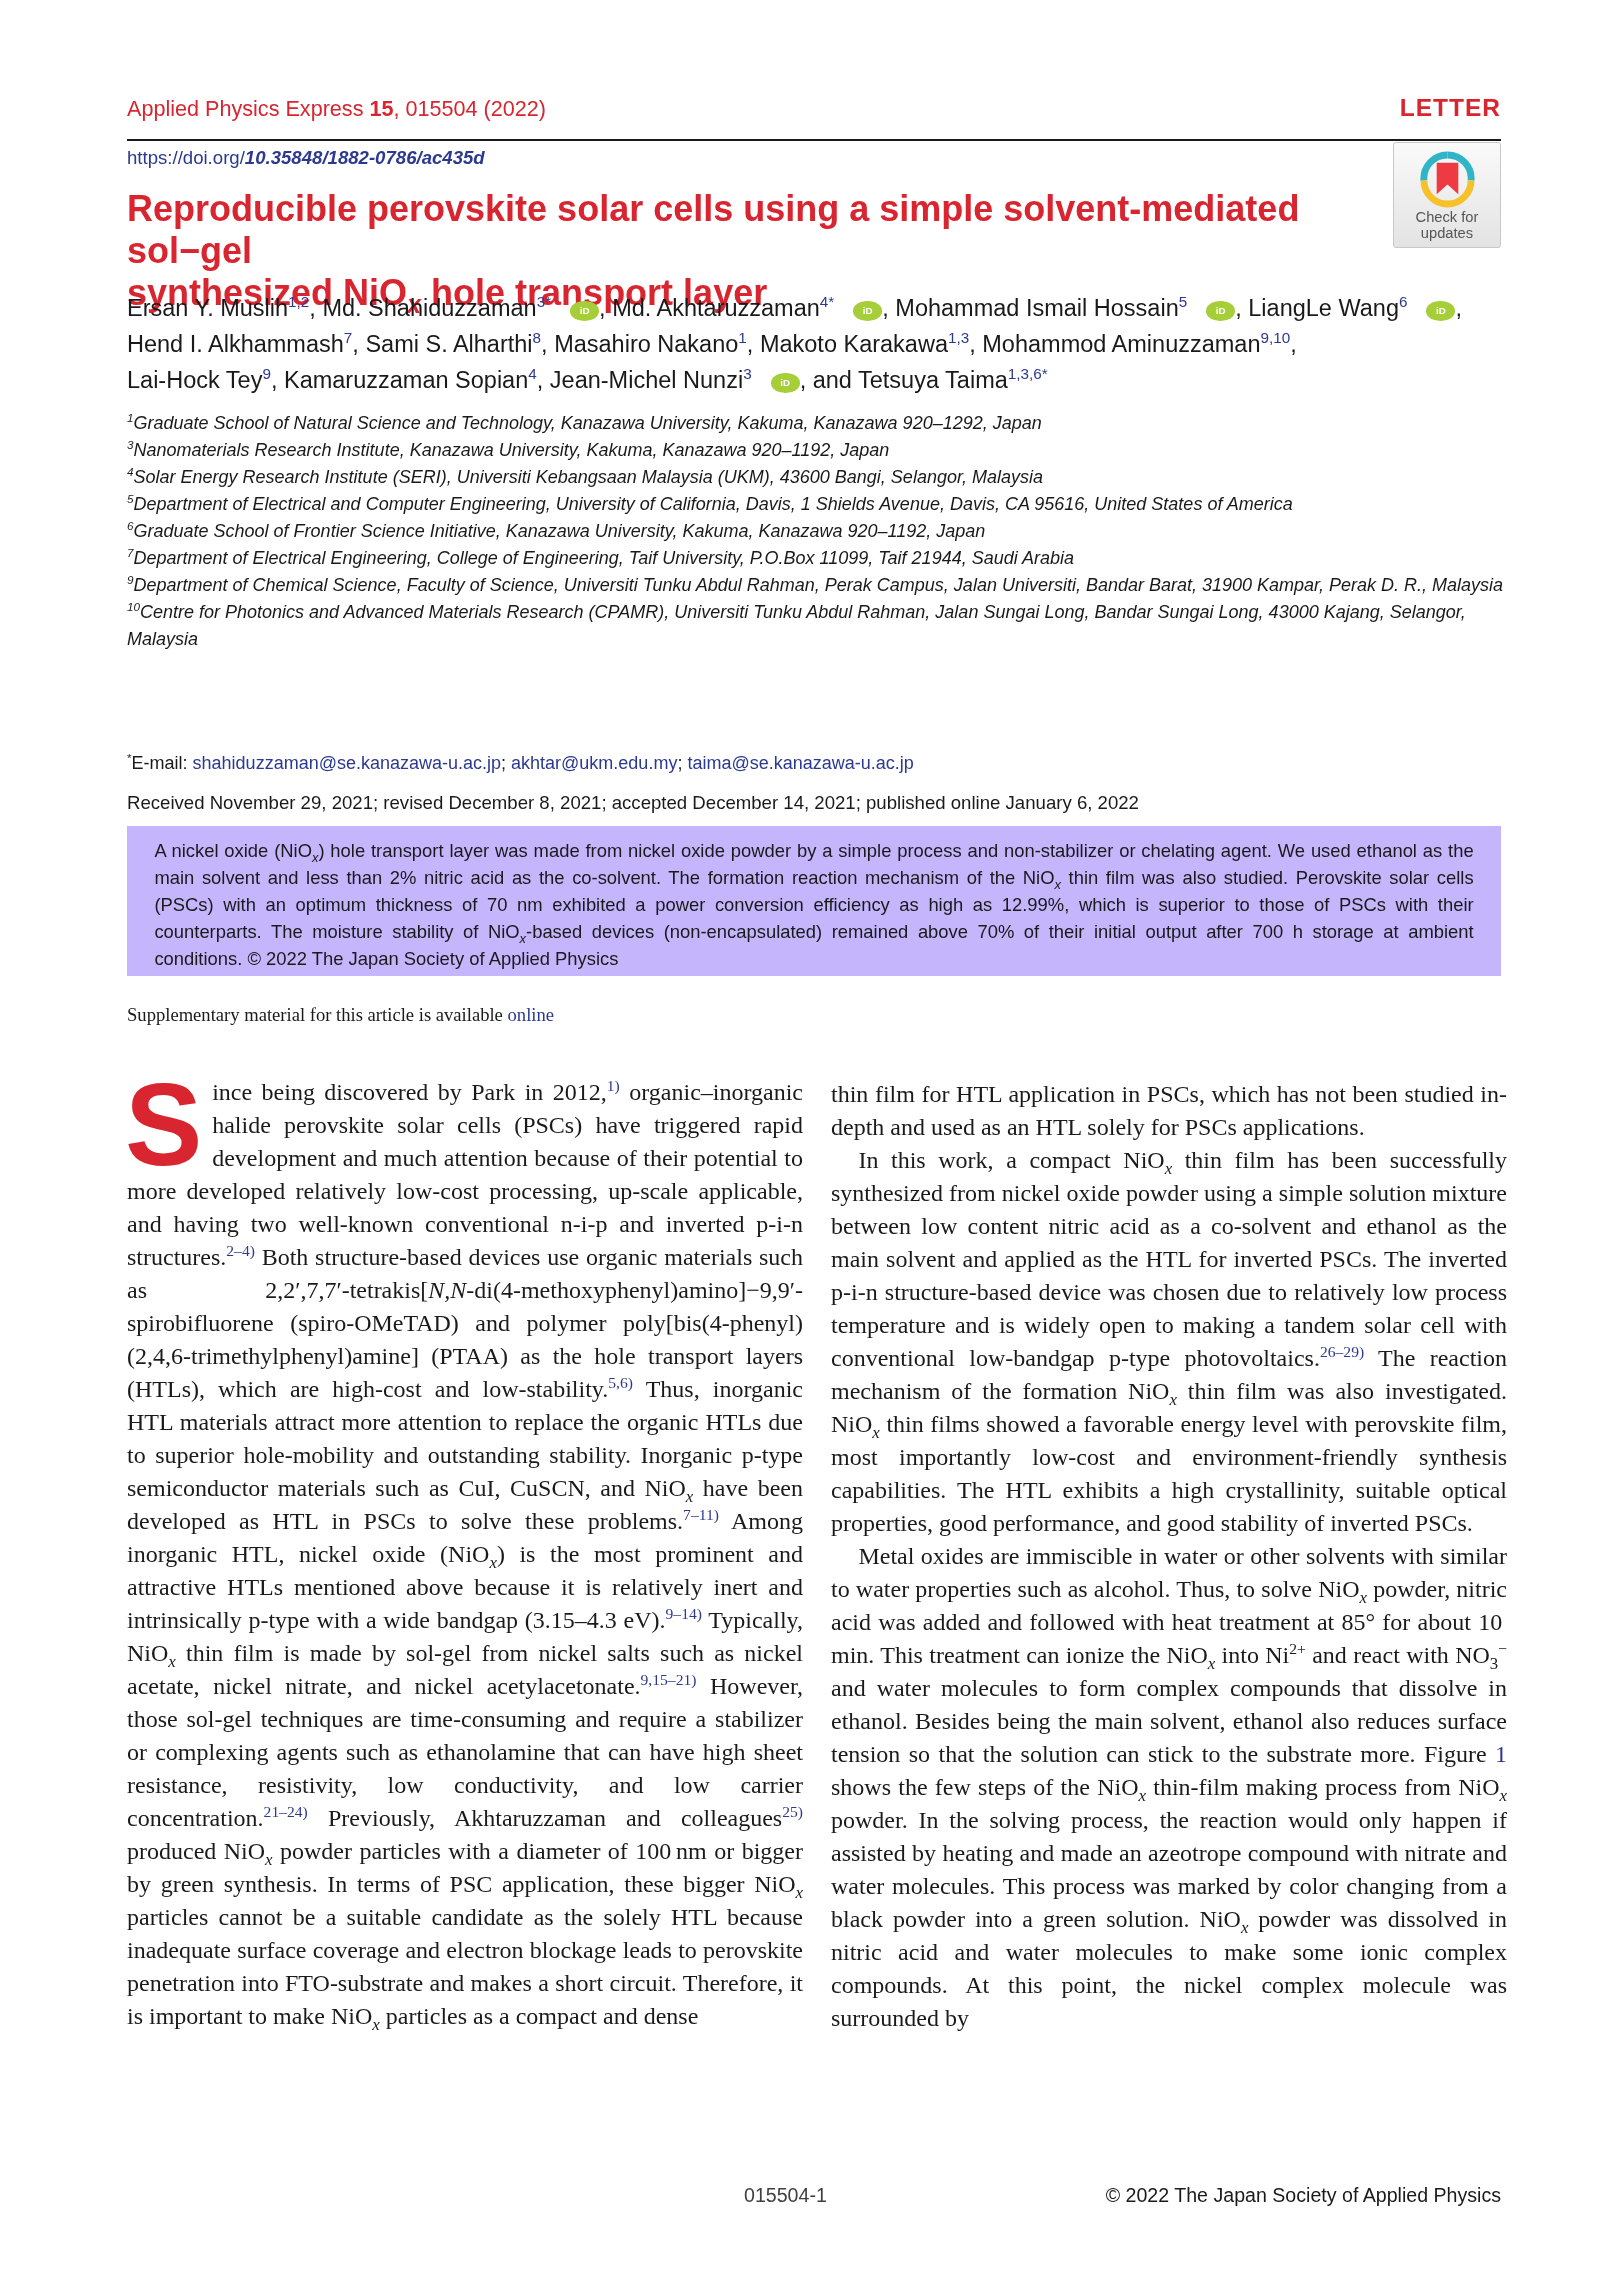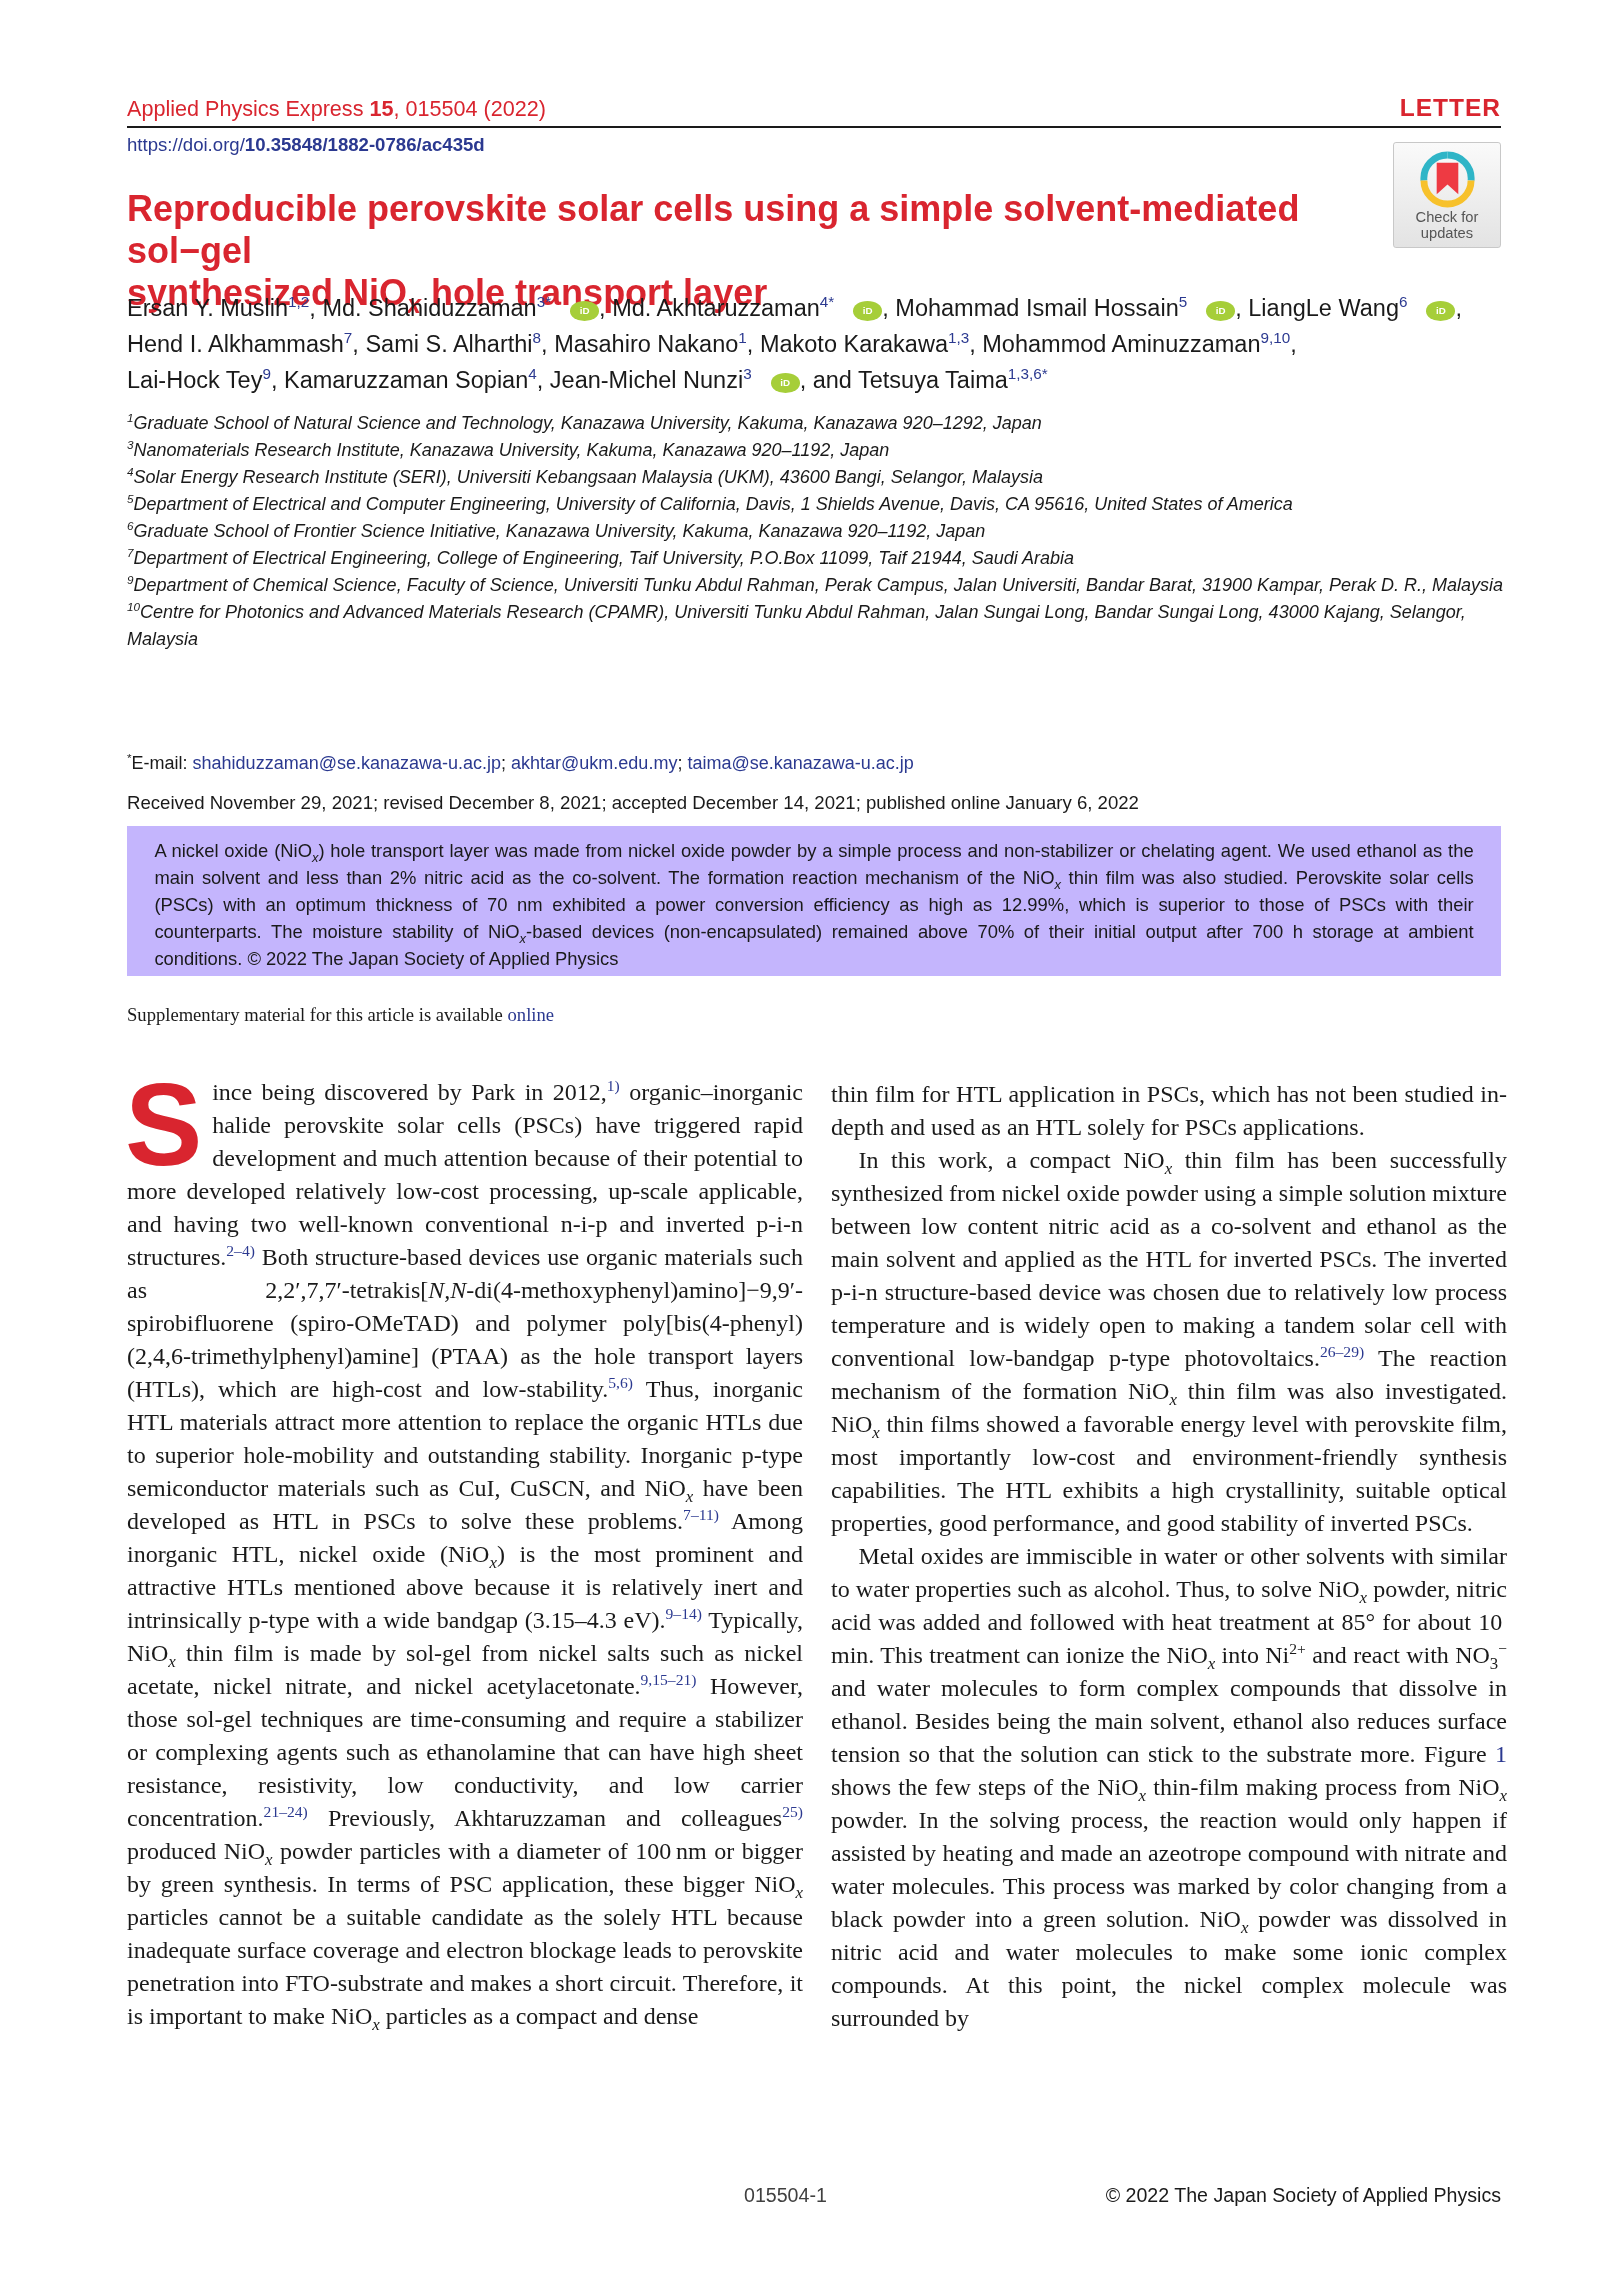--- a/index.html
+++ b/index.html
@@ -5,25 +5,25 @@
   html,body{margin:0;padding:0;background:#ffffff;}
   body{width:1621px;height:2293px;position:relative;overflow:hidden;color:#1a1a1a;}
   .sans{font-family:"Liberation Sans","DejaVu Sans",sans-serif;}
   .serif{font-family:"Liberation Serif","DejaVu Serif",serif;text-align:center;}
   a,.link{color:#2b3990;text-decoration:none;}
   .sup{font-size:65%;vertical-align:super;line-height:0;color:#2b3990;}
   .sub{font-size:70%;vertical-align:sub;line-height:0;font-style:italic;}
   .subb{font-size:70%;vertical-align:sub;line-height:0;}
 
   #header{position:absolute;left:127px;top:94px;width:1374px;}
-  #journal-line{display:flex;justify-content:space-between;align-items:flex-end;font-size:21.6px;color:#d9252f;padding-bottom:4px;border-bottom:2.9px solid #1a1a1a;}
+  #journal-line{display:flex;justify-content:space-between;align-items:flex-end;font-size:21.6px;color:#d9252f;padding-bottom:17px;border-bottom:2.9px solid #1a1a1a;}
   #journal-line b{font-weight:bold;}
   #letter-label{font-weight:bold;font-size:24.5px;letter-spacing:1px;color:#d9252f;}
   #doi-line{margin-top:5.9px;font-size:18.6px;color:#2b3990;}
-  #doi-line b{font-weight:bold;}
+  #doi-line b{font-weight:bold;font-style:italic;}
 
   #crossmark{position:absolute;left:1393px;top:142px;width:106px;height:104px;border:1px solid #c8c8c8;border-radius:2.9px;background:linear-gradient(#fafafa,#e3e3e3);text-align:center;}
   #crossmark svg{display:block;margin:7.8px auto 0;}
   #crossmark .cm-text{font-size:14.7px;line-height:15.7px;color:#555;margin-top:2px;}
 
   #title{position:absolute;left:127px;top:188px;width:1206px;font-size:36px;line-height:42px;font-weight:bold;color:#d9252f;}
   #authors{position:absolute;left:127px;top:290px;width:1382px;font-size:23.5px;line-height:36px;color:#1a1a1a;}
   .orcid{display:inline-block;width:29px;height:19.6px;border-radius:50%;background:#a6ce39;color:#fff;font-size:9.8px;font-weight:bold;line-height:19.6px;text-align:center;vertical-align:2px;margin-left:19px;}
 
   #affiliations{position:absolute;left:127px;top:410px;width:1384px;font-size:18px;line-height:27px;font-style:italic;}

